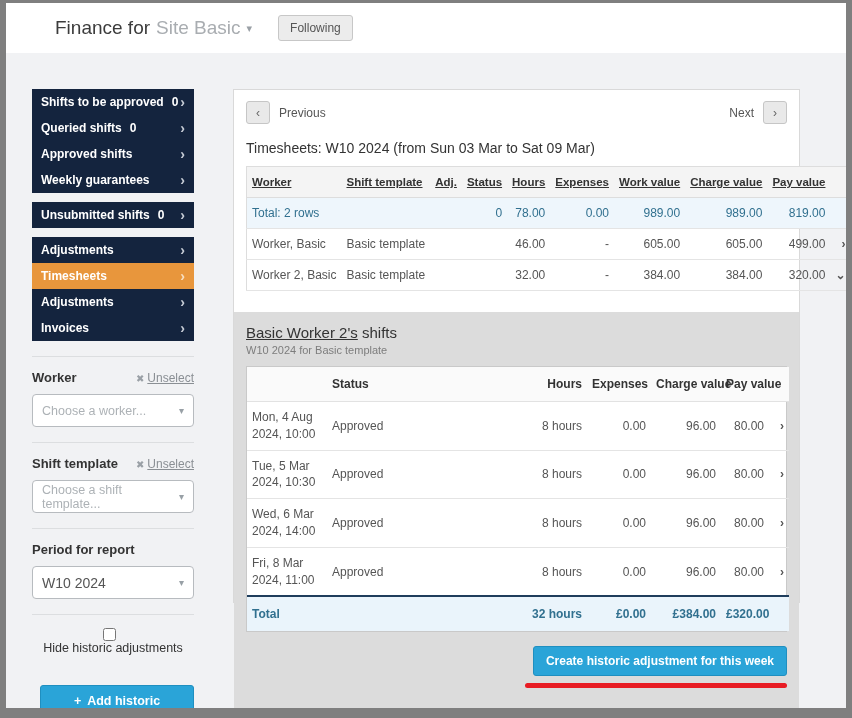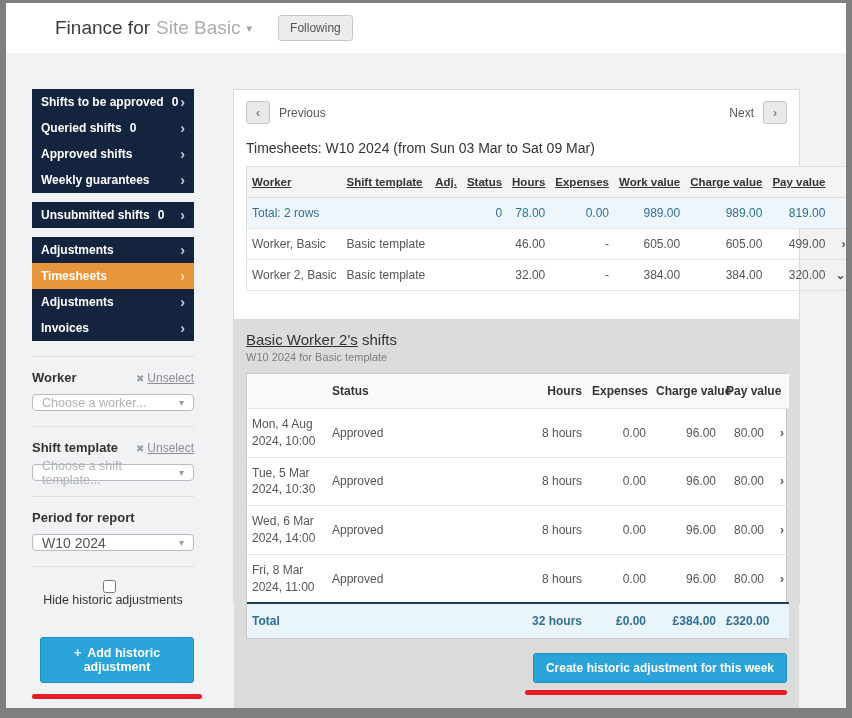--- a/index.html
+++ b/index.html
@@ -34,21 +34,21 @@
   .nav-item.active .chev { color:#f7dfc2; }
 
   .divider { border-top:1px solid #dcdee0; margin:15px 0 13px; }
 
   .filter-head { display:flex; justify-content:space-between; align-items:baseline; margin-bottom:9px; }
   .filter-label { font-size:13px; font-weight:bold; color:#333; }
   .unselect { font-size:12px; color:#8a8f94; cursor:pointer; white-space:nowrap; }
   .unselect .x-icon { font-size:10px; color:#9aa0a6; margin-right:3px; text-decoration:none; display:inline-block; }
   .unselect .u-txt { text-decoration:underline; }
 
-  .selectbox { height:17px; border:1px solid #b7bbbf; border-radius:4px; background:#fff;
+  .selectbox { height:33px; border:1px solid #b7bbbf; border-radius:4px; background:#fff;
     display:flex; align-items:center; padding:0 9px; cursor:pointer; }
   .selectbox .ph { font-size:12.5px; color:#adb2b6; }
   .selectbox .val { font-size:14px; color:#555; }
   .selectbox .caret { margin-left:auto; color:#98a0a6; font-size:10px; }
 
   .chk-row { display:flex; align-items:center; margin-top:2px;flex-direction:column; }
   .chk-row input { width:13px; height:13px; margin:0 8px 0 1px; accent-color:#fff; }
   .chk-label { font-size:12.5px; color:#333; }
 
   .add-btn { margin:30px 0 0 8px; background:#2aa4d8; border:1px solid #1f8fc0; color:#fff;
@@ -69,21 +69,21 @@
   .outer-table { width:100%; border:1px solid #ddd; font-size:12px; }
   .outer-table th { background:#f4f4f4; border-bottom:1px solid #ddd; padding:9px 5px;
     font-size:11.5px; font-weight:bold; color:#333; text-decoration:underline; white-space:nowrap; cursor:pointer; }
   .outer-table td { padding:8px 5px; color:#555; border-bottom:1px solid #e4e4e4; white-space:nowrap; }
   .outer-table .l { text-align:left; }
   .outer-table .r { text-align:right; }
   .outer-table tr.trow td { background:#eef6fc; color:#31708f; }
   .row-chev { color:#333; font-weight:bold; cursor:pointer; }
 
   
-  .detail { background:#dcdcdc; flex:1; margin-top:28px; padding:12px 12px 21px; }
+  .detail { background:#dcdcdc; flex:1; margin-top:21px; padding:12px 12px 21px; }
   .detail-title { font-size:15px; color:#333; }
   .detail-title .link { text-decoration:underline; cursor:pointer; }
   .detail-sub { font-size:11px; color:#7d7d7d; margin:3px 0 10px; }
 
   .inner-wrap { background:#fff; border:1px solid #c9c9c9; }
   .inner-table { width:100%; table-layout:fixed; font-size:12px; }
   .inner-table th { font-weight:bold; color:#333; padding:10px 5px; background:#fafafa;
     border-bottom:1px solid #e2e2e2; white-space:nowrap; }
   .inner-table td { padding:7px 5px; color:#555; border-bottom:1px solid #e4e4e4; }
   .inner-table .l { text-align:left; }

